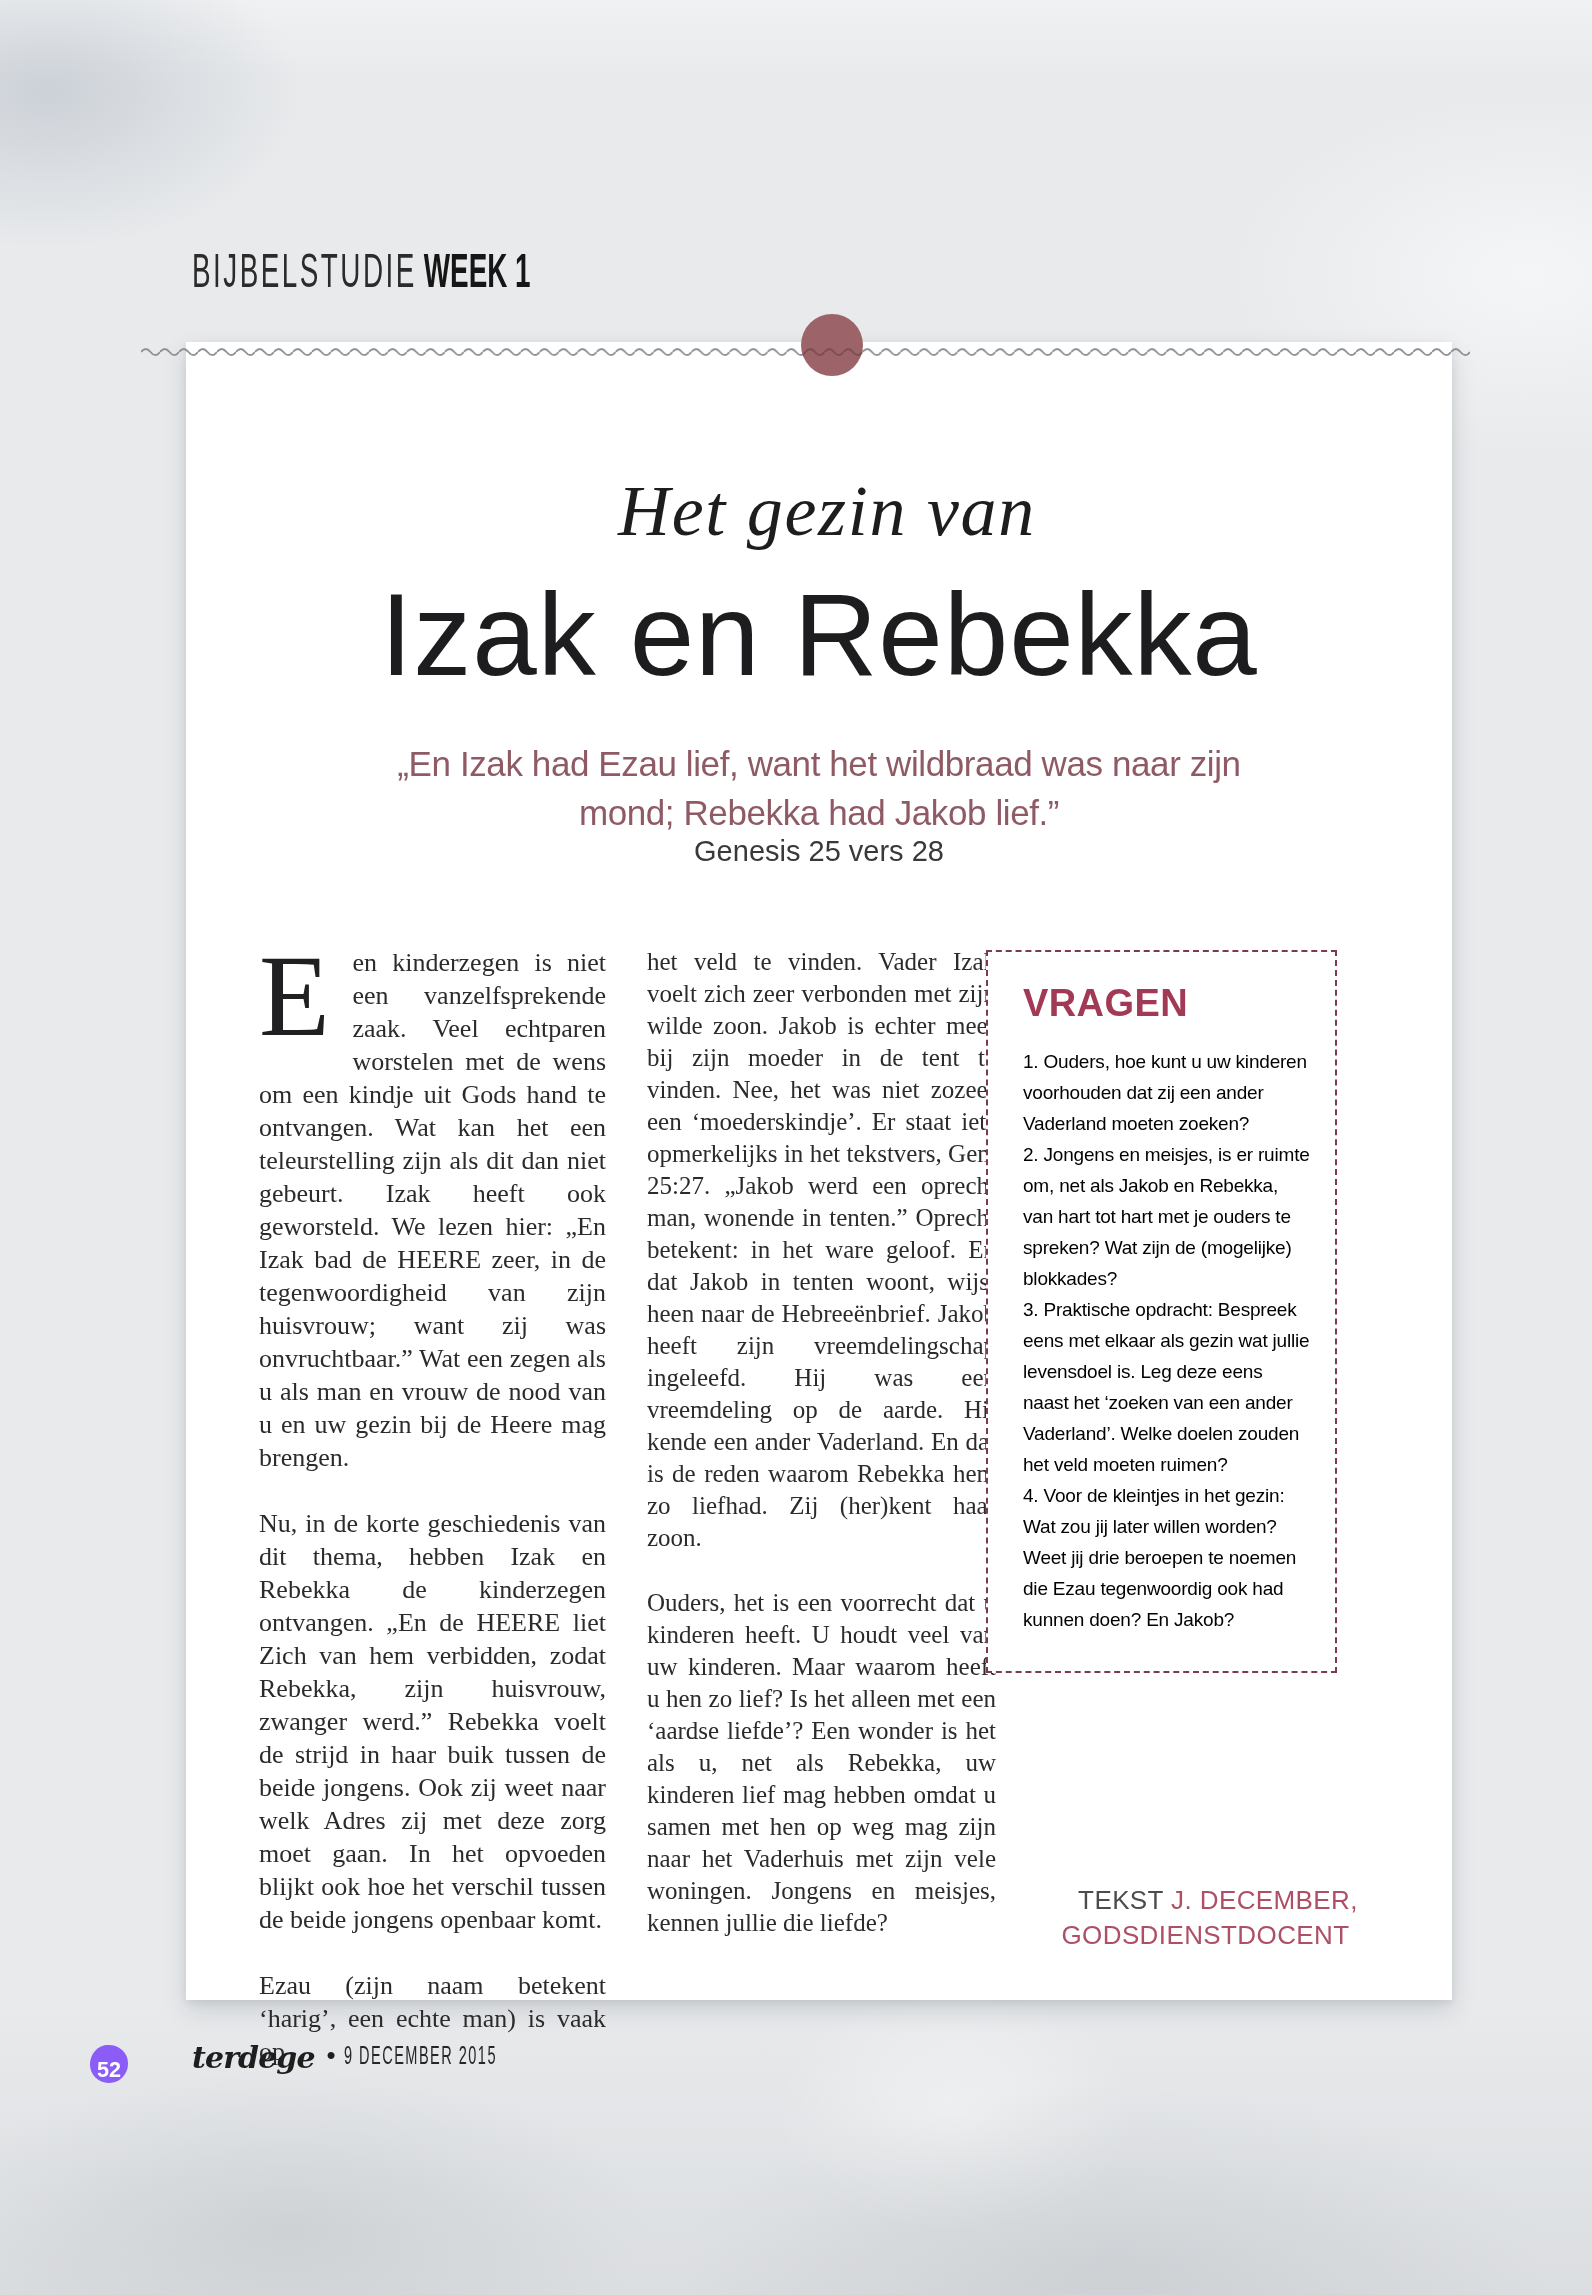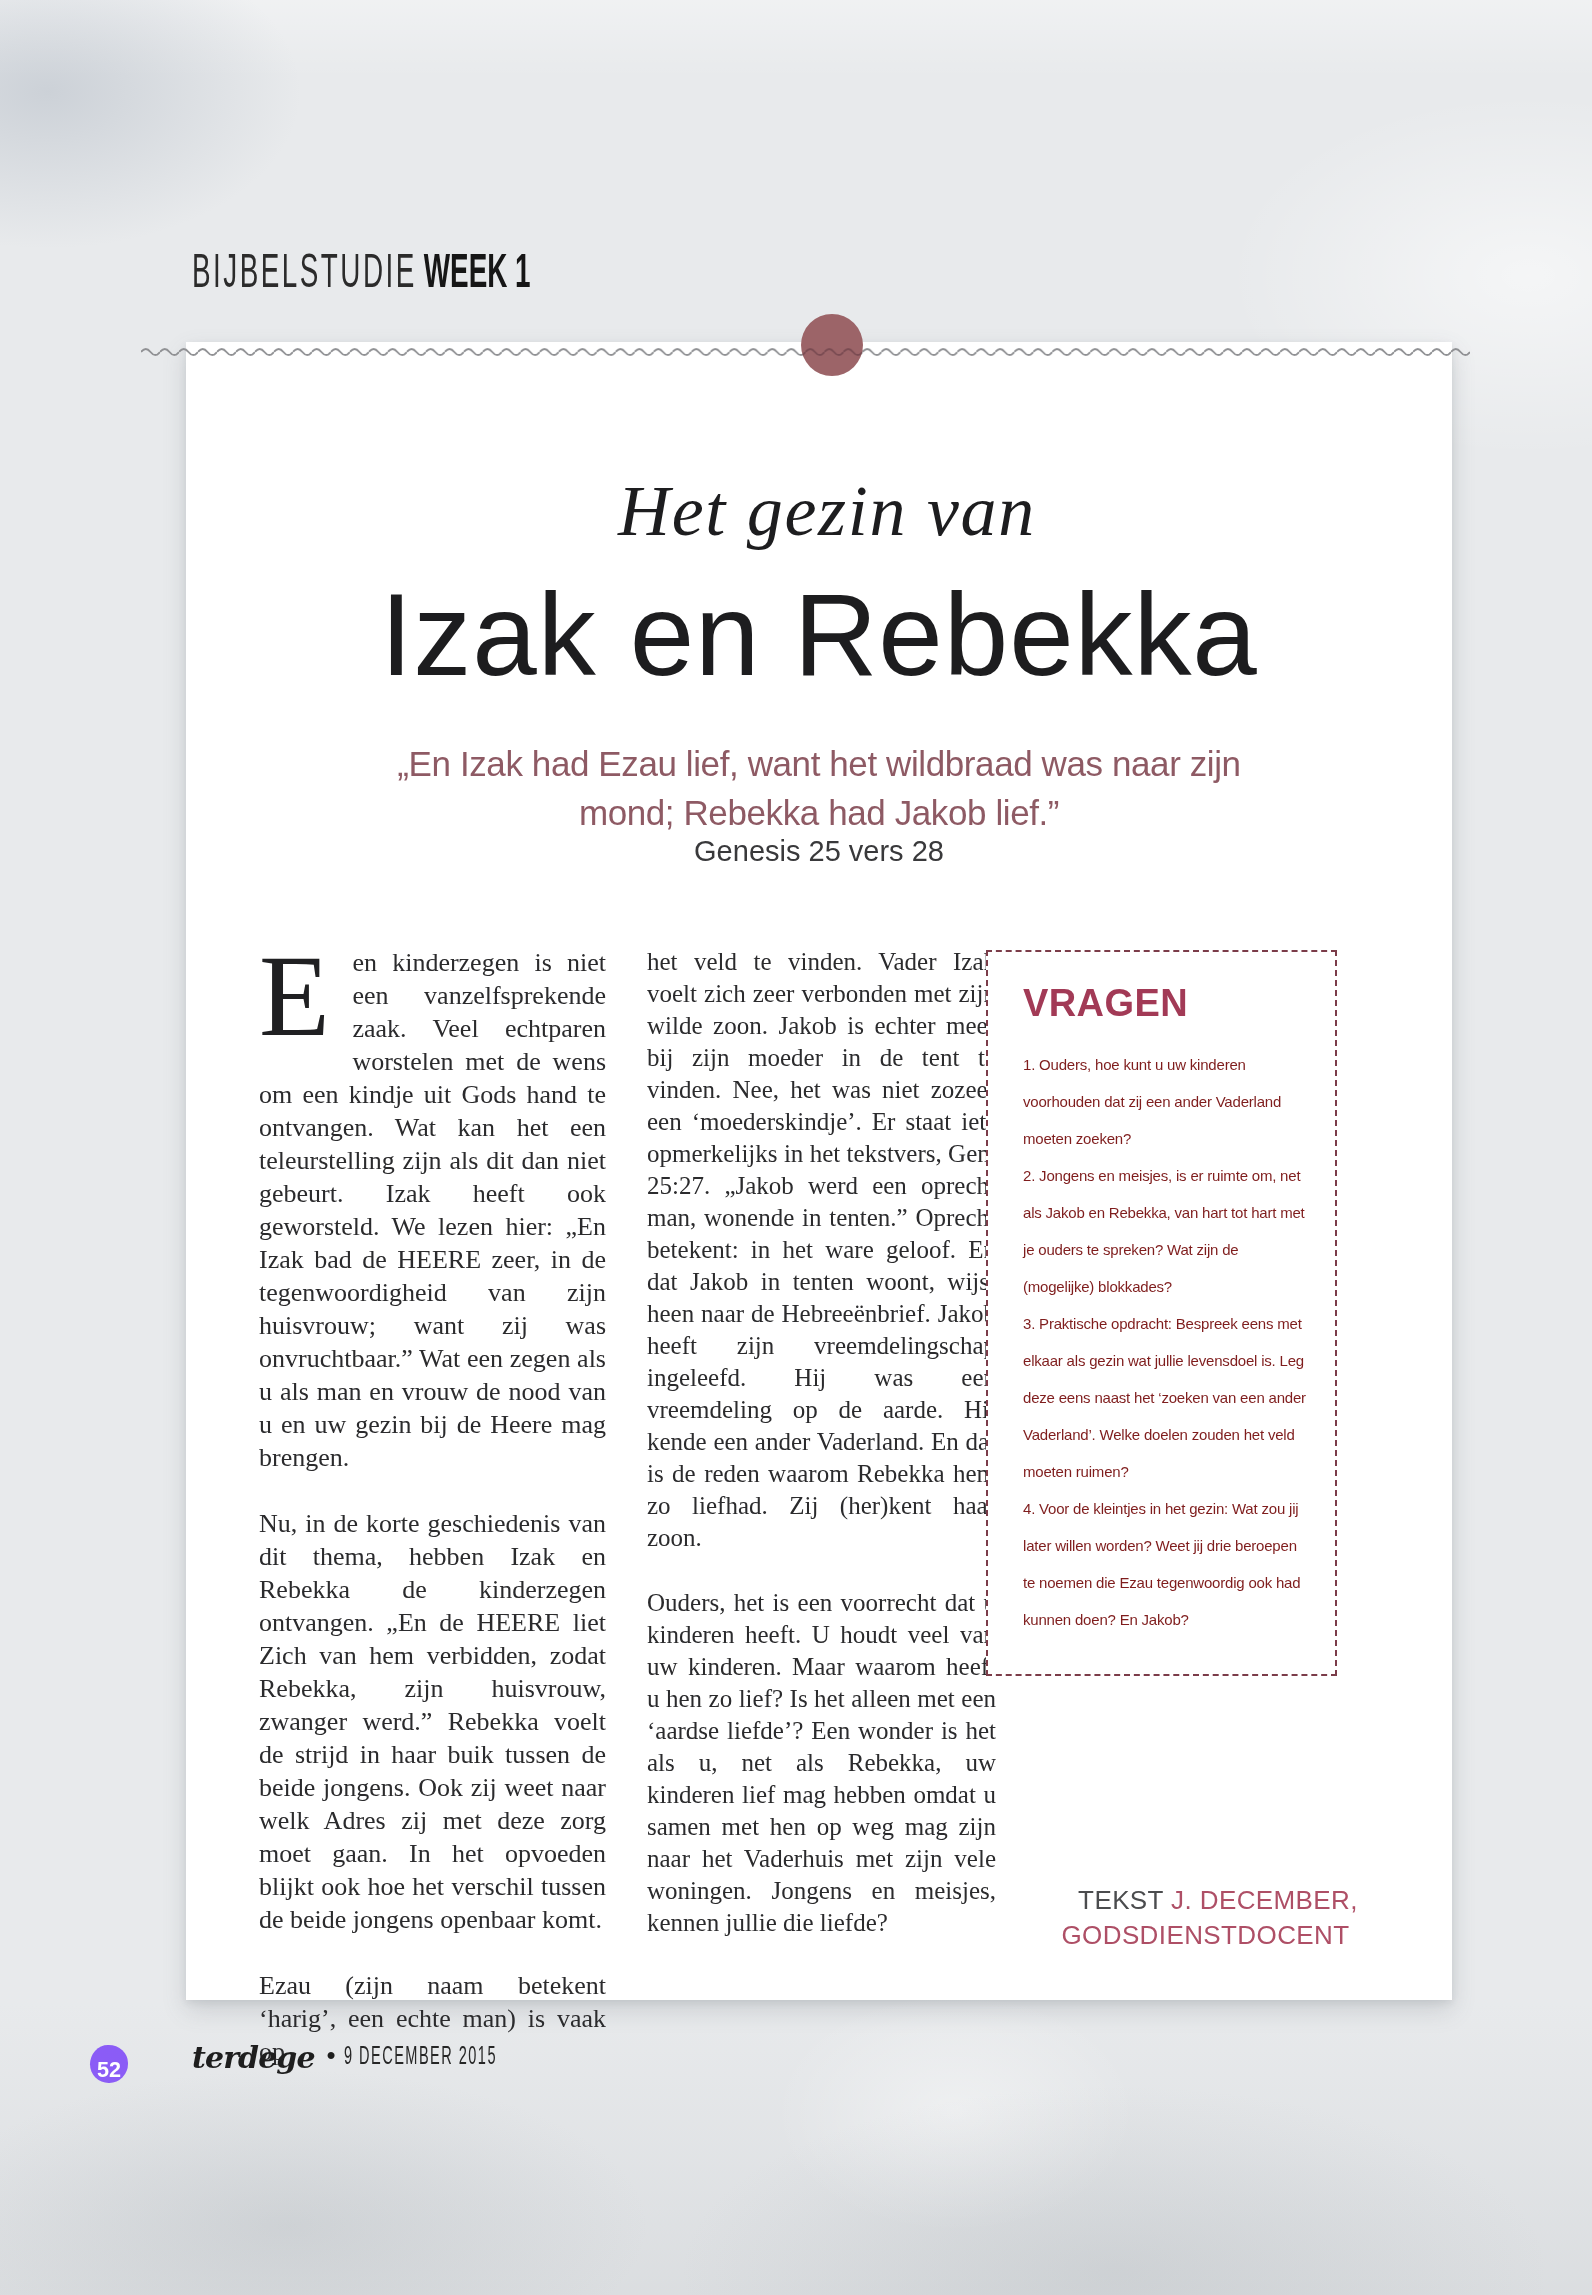--- a/index.html
+++ b/index.html
@@ -73,21 +73,21 @@
   }
 
   
   .vragen{
     position:absolute;left:986px;top:950px;width:351px;box-sizing:border-box;z-index:4;
     border:2.6px dashed #7b3c49;
     padding:31px 22.4px 36px 35px;
     background:#ffffff;
   }
   .vragen-title{color:#a23a56;font-weight:700;font-size:38px;line-height:41px;letter-spacing:0.4px;margin:0 0 22.4px 0;}
-  .vragen-item{color:#7f1d1d;font-size:15px;line-height:37px;letter-spacing:-0.2px;}
+  .vragen-item{color:#000000;font-size:19px;line-height:31px;letter-spacing:-0.2px;}
 
   
   .credit{position:absolute;left:1030px;top:1883px;width:351px;text-align:center;z-index:4;
     font-size:26px;line-height:35px;letter-spacing:0.4px;}
   .credit .label{color:#4b4c4e;margin-left:25px;}
   .credit .pink{color:#ae4f66;}
 
   
   .badge{
     position:absolute;left:90px;top:2045px;width:38px;height:38px;z-index:4;

